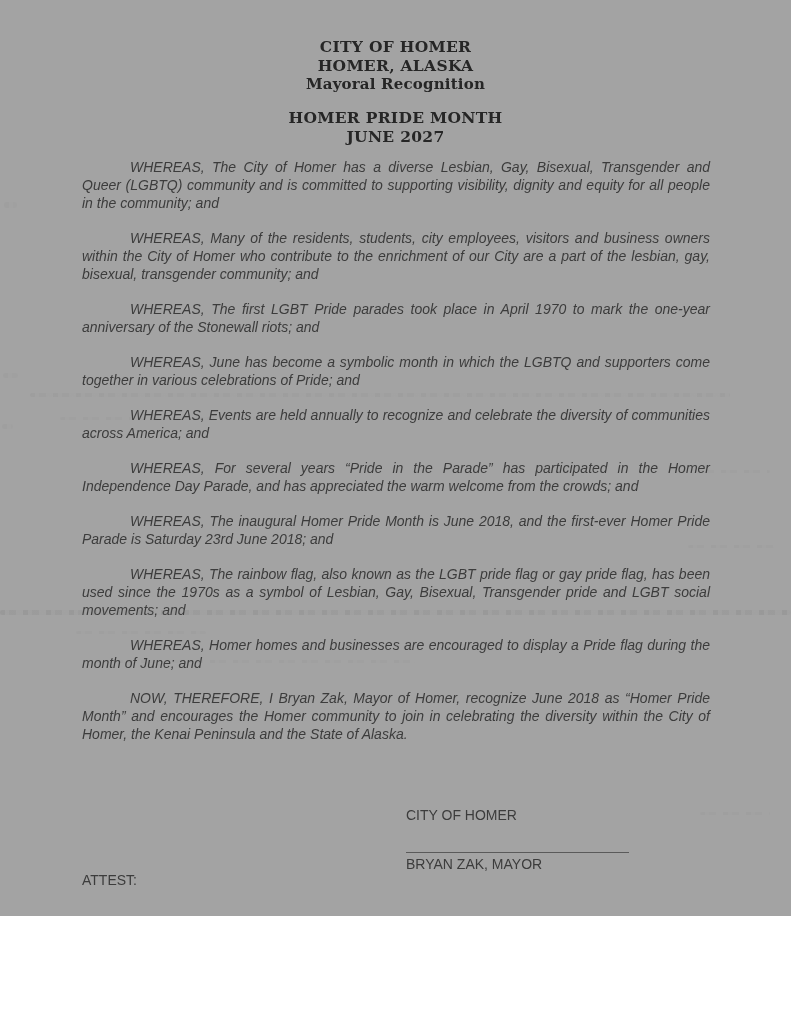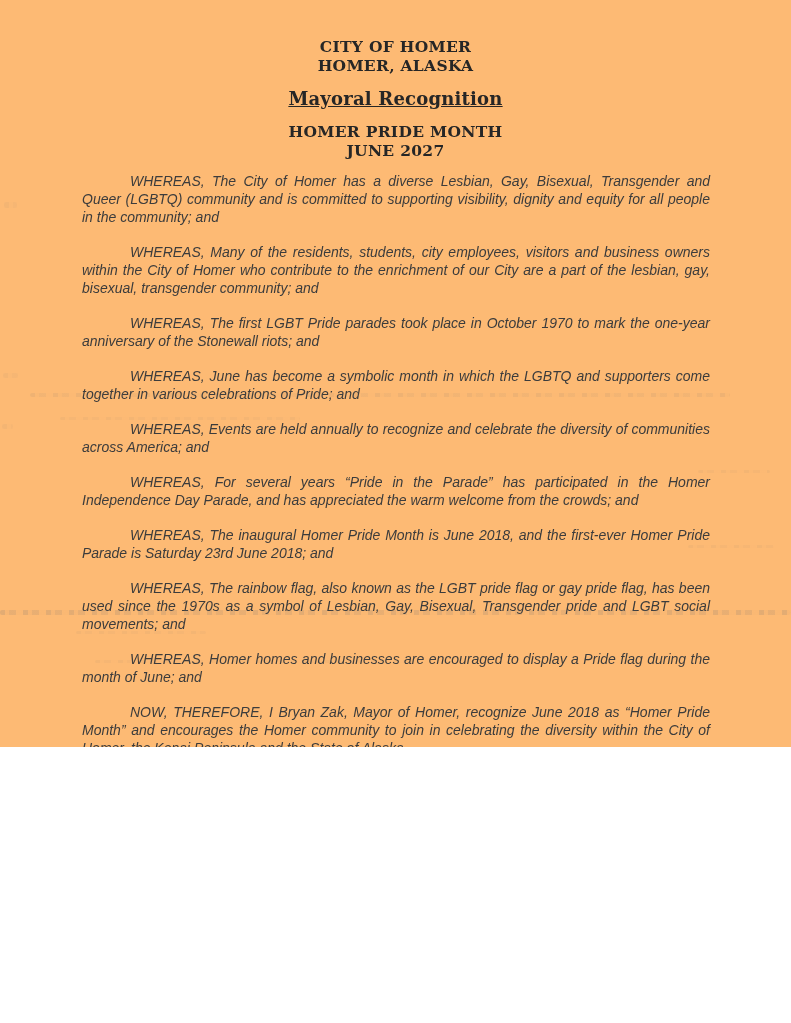--- a/index.html
+++ b/index.html
@@ -3,45 +3,43 @@
 <meta charset="utf-8">
 <style>
   html, body {
     margin: 0;
     padding: 0;
     background: #ffffff;
   }
   .page {
     position: relative;
     width: 791px;
-    height: 747px;
-    background: #fdba74;
+    height: 916px;
+    background: #a3a3a3;
     font-family: "Liberation Sans", sans-serif;
     color: #3c3c3c;
     overflow: hidden;
   }
   
   .header {
     padding-top: 37px;
     text-align: center;
     font-family: "DejaVu Serif", serif;
     font-weight: 700;
     color: #262626;
   }
   .h-org {
     font-size: 15.5px;
     line-height: 19px;
     letter-spacing: 0.3px;
   }
   .h-recognition {
-    margin-top: 14px;
-    font-size: 18px;
+    font-size: 15px;
     line-height: 19px;
     letter-spacing: 0.2px;
-    text-decoration: underline;
   }
   .h-title {
     margin-top: 14px;
     font-size: 15.5px;
     line-height: 19px;
     letter-spacing: 0.3px;
   }
   .h-title-date {
     font-size: 15.5px;
     line-height: 19px;
@@ -146,21 +144,21 @@
     <div class="h-org">CITY OF HOMER</div>
     <div class="h-org">HOMER, ALASKA</div>
     <div class="h-recognition">Mayoral Recognition</div>
     <div class="h-title">HOMER PRIDE MONTH</div>
     <div class="h-title-date">JUNE 2027</div>
   </div>
 
   <div class="body-text">
     <p>WHEREAS, The City of Homer has a diverse Lesbian, Gay, Bisexual, Transgender and Queer (LGBTQ) community and is committed to supporting visibility, dignity and equity for all people in the community; and</p>
     <p>WHEREAS, Many of the residents, students, city employees, visitors and business owners within the City of Homer who contribute to the enrichment of our City are a part of the lesbian, gay, bisexual, transgender community; and</p>
-    <p>WHEREAS, The first LGBT Pride parades took place in October 1970 to mark the one-year anniversary of the Stonewall riots; and</p>
+    <p>WHEREAS, The first LGBT Pride parades took place in April 1970 to mark the one-year anniversary of the Stonewall riots; and</p>
     <p>WHEREAS, June has become a symbolic month in which the LGBTQ and supporters come together in various celebrations of Pride; and</p>
     <p>WHEREAS, Events are held annually to recognize and celebrate the diversity of communities across America; and</p>
     <p>WHEREAS, For several years “Pride in the Parade” has participated in the Homer Independence Day Parade, and has appreciated the warm welcome from the crowds; and</p>
     <p>WHEREAS, The inaugural Homer Pride Month is June 2018, and the first-ever Homer Pride Parade is Saturday 23rd June 2018; and</p>
     <p>WHEREAS, The rainbow flag, also known as the LGBT pride flag or gay pride flag, has been used since the 1970s as a symbol of Lesbian, Gay, Bisexual, Transgender pride and LGBT social movements; and</p>
     <p>WHEREAS, Homer homes and businesses are encouraged to display a Pride flag during the month of June; and</p>
     <p>NOW, THEREFORE, I Bryan Zak, Mayor of Homer, recognize June 2018 as “Homer Pride Month” and encourages the Homer community to join in celebrating the diversity within the City of Homer, the Kenai Peninsula and the State of Alaska.</p>
   </div>
 
   <div class="sig-right">

